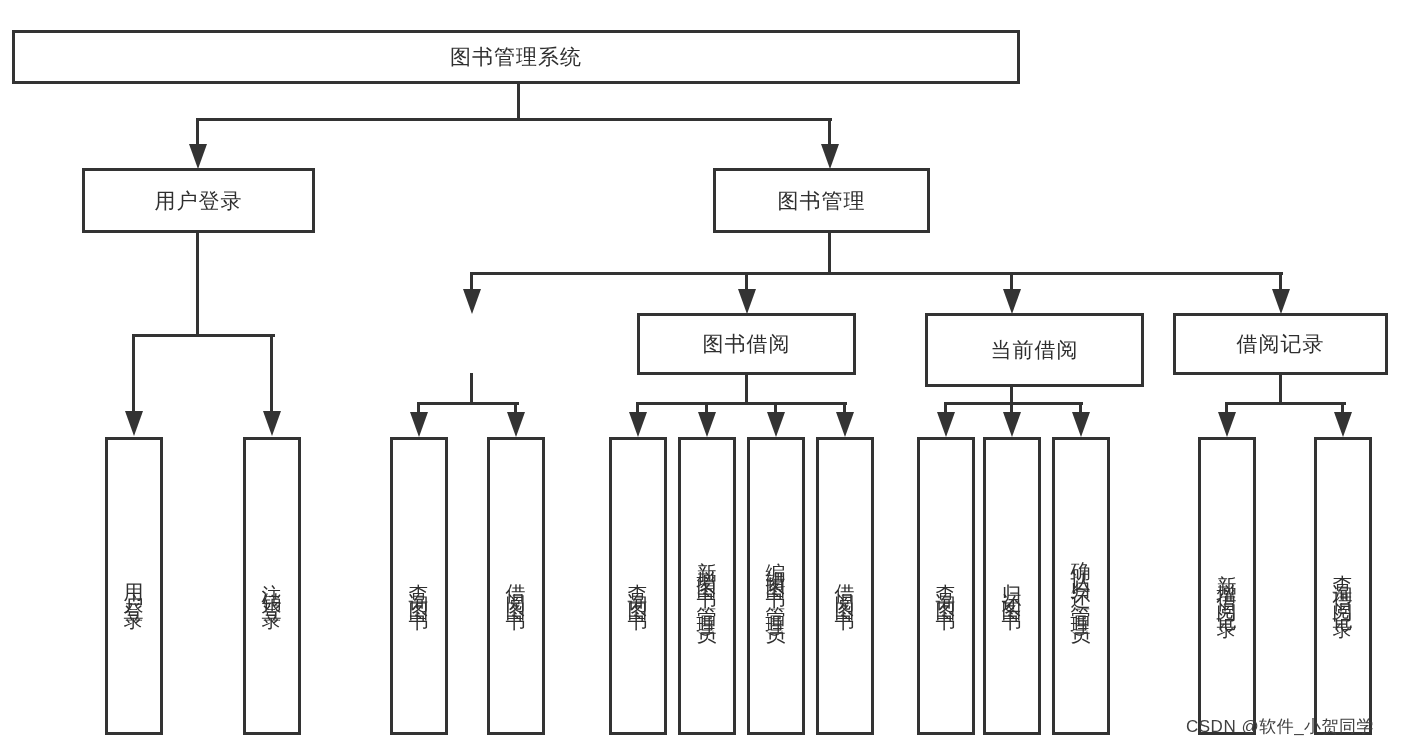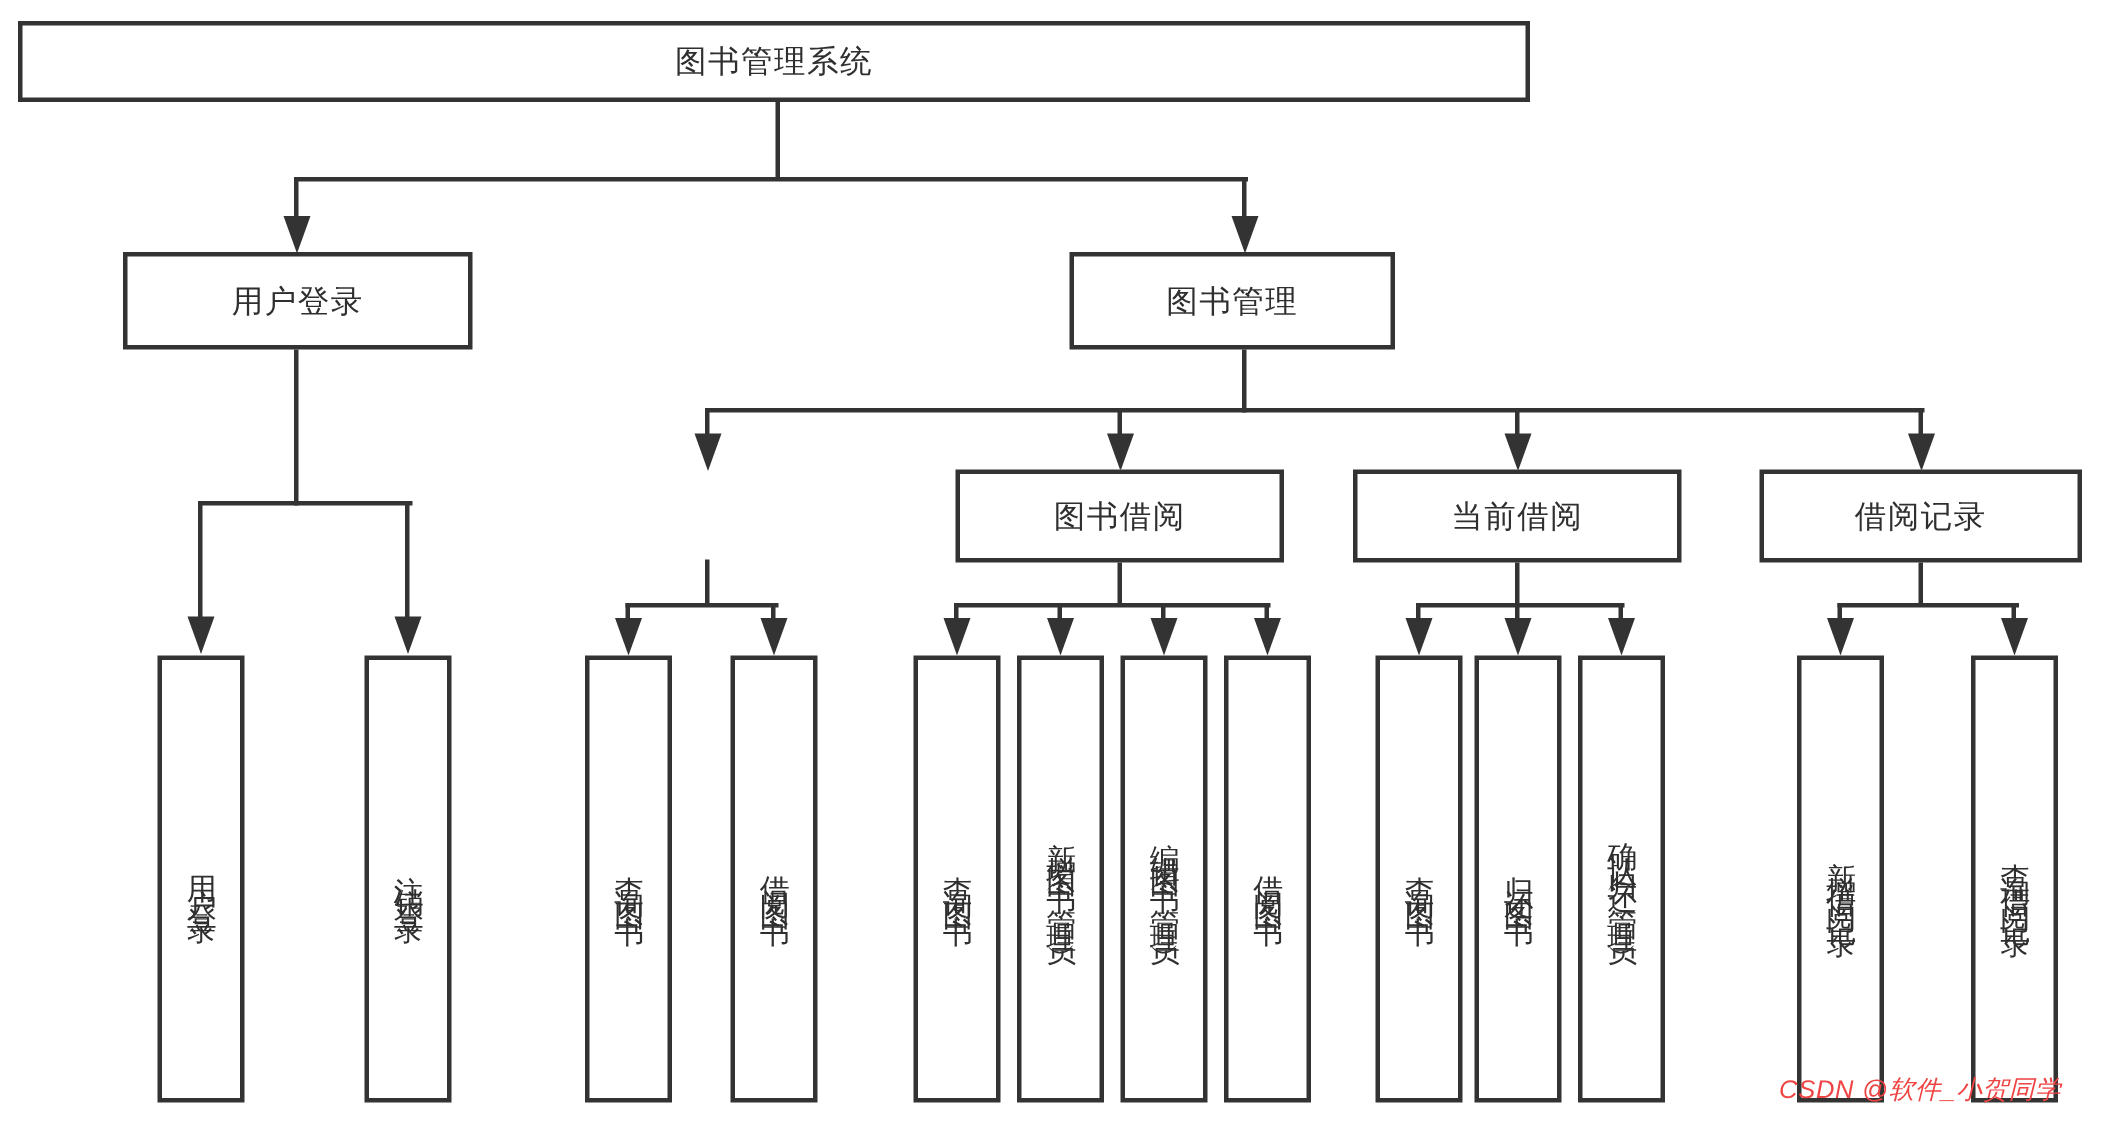--- a/index.html
+++ b/index.html
@@ -26,30 +26,30 @@
   
   .v { position:absolute; width:3px; background:#333333; z-index:1; }
   .h { position:absolute; height:3px; background:#333333; z-index:1; }
   
   .ar {
     position:absolute; width:0; height:0; z-index:1;
     border-left:9px solid transparent; border-right:9px solid transparent;
     border-top:25px solid #333333;
   }
   .wm {
-    position:absolute; left:1186px; top:715px; font-size:17px; color:#ef4444;
-    z-index:6; white-space:nowrap; letter-spacing:0.5px;font-style:italic;
+    position:absolute; left:1186px; top:715px; font-size:17px; color:#404040;
+    z-index:6; white-space:nowrap; letter-spacing:0.5px;
   }
 </style>
 </head>
 <body>
 
 <div class="canvas">
 
-  <div class="hbox" style="left:12px;top:14px;width:1008px;height:54px">
+  <div class="hbox" style="left:12px;top:30px;width:1008px;height:54px">
     <span>图书管理系统</span>
   </div>
 
   <div class="v" style="left:517px;top:66px;height:54px"></div>
   <div class="h" style="left:196px;top:118px;width:636px"></div>
   <div class="v" style="left:196px;top:118px;height:32px"></div>
   <div class="v" style="left:828px;top:118px;height:32px"></div>
   <div class="ar" style="left:189px;top:144px"></div>
   <div class="ar" style="left:821px;top:144px"></div>
 
@@ -74,21 +74,21 @@
   <div class="v" style="left:1010px;top:272px;height:20px"></div>
   <div class="v" style="left:1279px;top:272px;height:20px"></div>
   <div class="ar" style="left:463px;top:289px"></div>
   <div class="ar" style="left:738px;top:289px"></div>
   <div class="ar" style="left:1003px;top:289px"></div>
   <div class="ar" style="left:1272px;top:289px"></div>
 
   <div class="hbox" style="left:637px;top:313px;width:219px;height:62px">
     <span>图书借阅</span>
   </div>
-  <div class="hbox" style="left:902px;top:313px;width:219px;height:62px">
+  <div class="hbox" style="left:925px;top:313px;width:219px;height:74px">
     <span>当前借阅</span>
   </div>
   <div class="hbox" style="left:1173px;top:313px;width:215px;height:62px">
     <span>借阅记录</span>
   </div>
 
   <div class="v" style="left:470px;top:373px;height:31px"></div>
   <div class="h" style="left:417px;top:402px;width:102px"></div>
   <div class="v" style="left:417px;top:402px;height:14px"></div>
   <div class="v" style="left:514px;top:402px;height:14px"></div>

